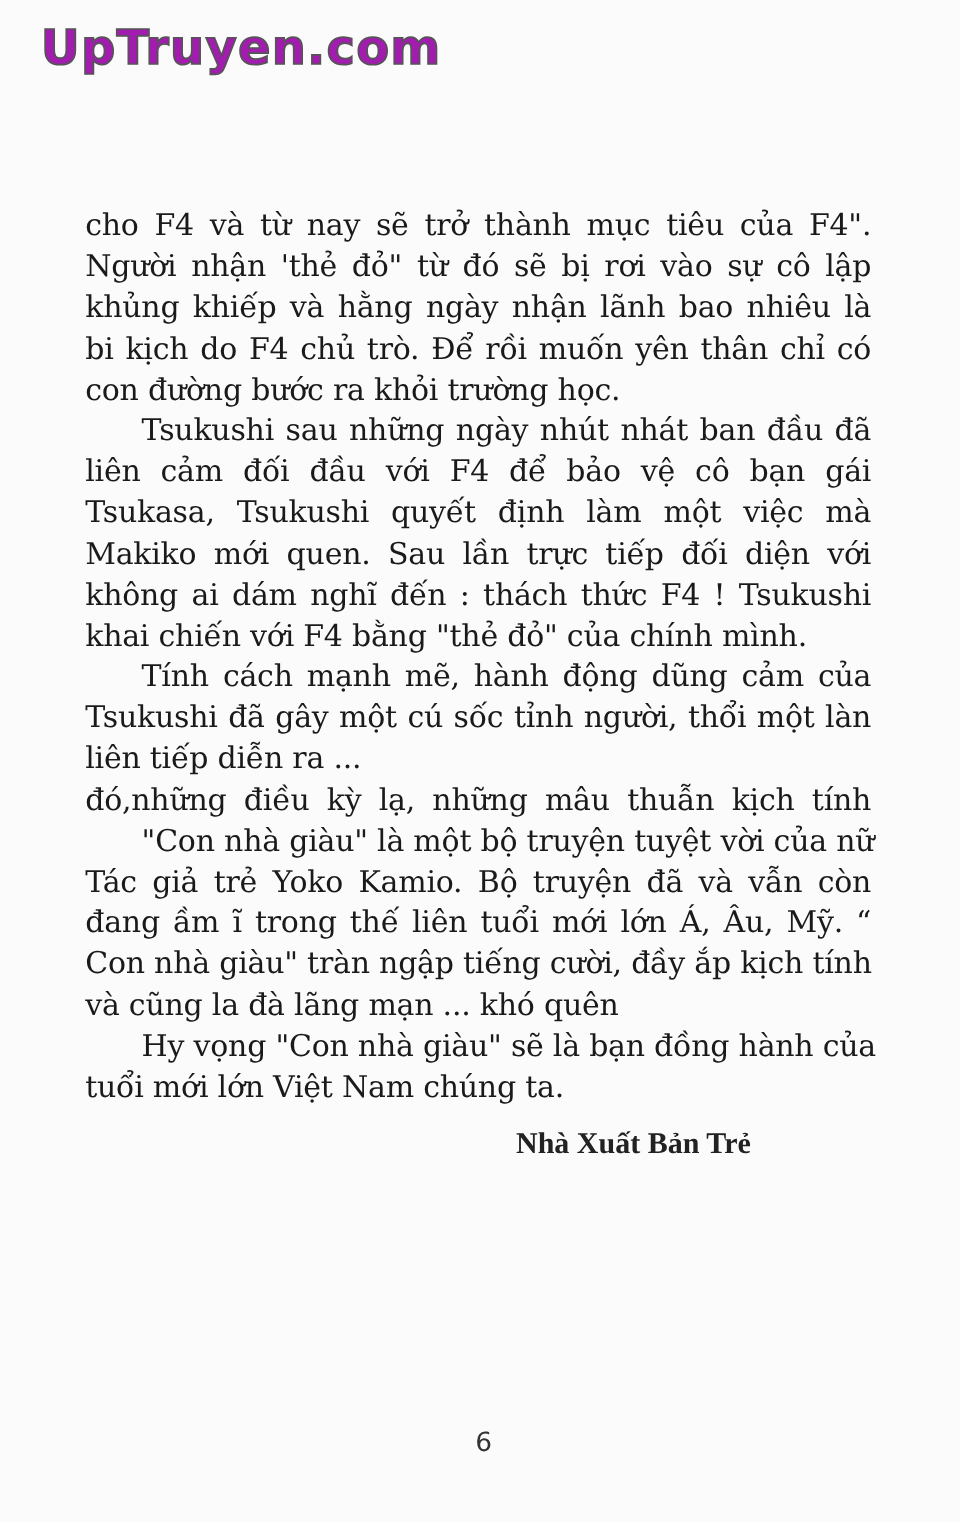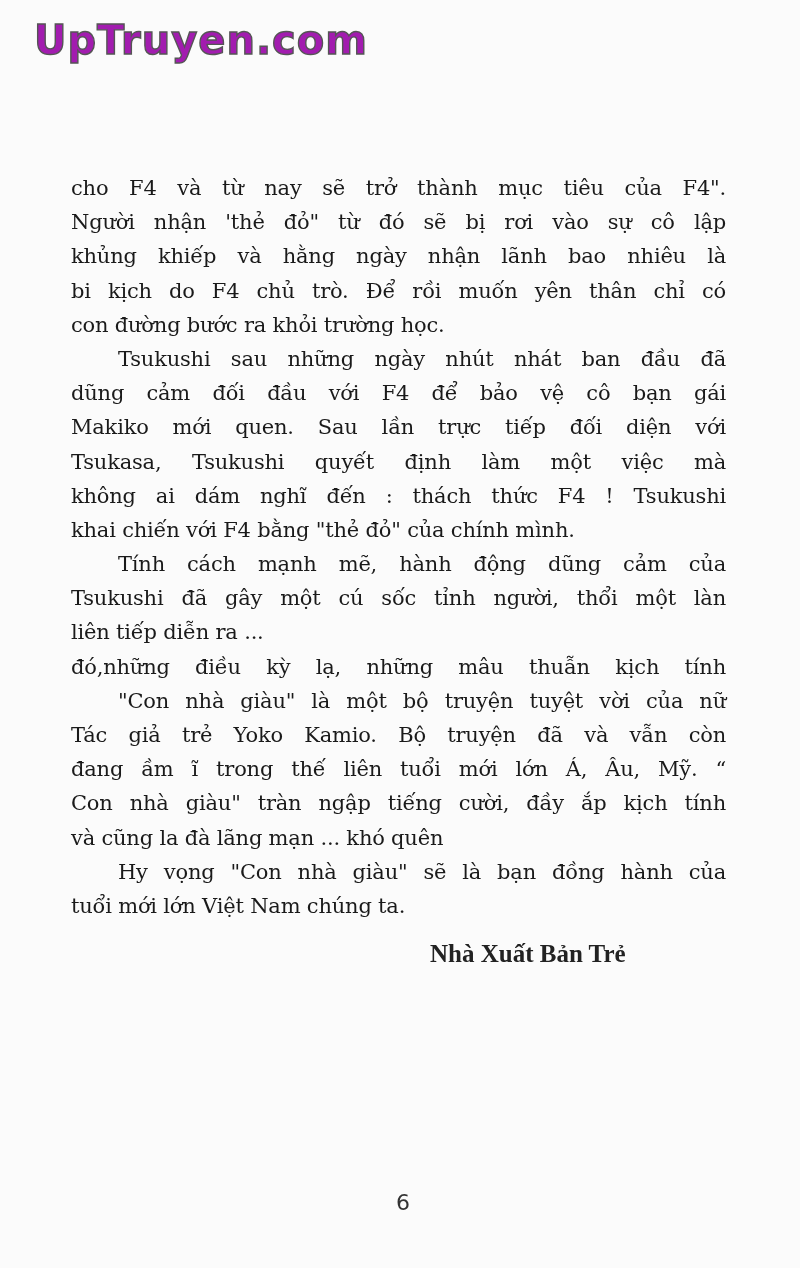--- a/index.html
+++ b/index.html
@@ -28,21 +28,21 @@
     line-height: 1;
   }
   .page-body {
     position: absolute;
     left: 71px;
     top: 171px;
     width: 655px;
   }
   .line {
     display: block;
-    font-size: 21px;
+    font-size: 25px;
     line-height: 34.2px;
     height: 34.2px;
     white-space: nowrap;
     text-align: justify;
     text-align-last: justify;
     letter-spacing: -0.2px;
   }
   .line.last {
     text-align-last: left;
   }
@@ -78,23 +78,23 @@
   <div>
     <span class="line">cho F4 và từ nay sẽ trở thành mục tiêu của F4".</span>
     <span class="line">Người nhận 'thẻ đỏ" từ đó sẽ bị rơi vào sự cô lập</span>
     <span class="line">khủng khiếp và hằng ngày nhận lãnh bao nhiêu là</span>
     <span class="line">bi kịch do F4 chủ trò. Để rồi muốn yên thân chỉ có</span>
     <span class="line last">con đường bước ra khỏi trường học.</span>
   </div>
 
   <div>
     <span class="line indent">Tsukushi sau những ngày nhút nhát ban đầu đã</span>
-    <span class="line">dũng cảm đối đầu với F4 để bảo vệ cô bạn gái</span>
+    <span class="line">liên cảm đối đầu với F4 để bảo vệ cô bạn gái</span>
+    <span class="line">Tsukasa, Tsukushi quyết định làm một việc mà</span>
     <span class="line">Makiko mới quen. Sau lần trực tiếp đối diện với</span>
-    <span class="line">Tsukasa, Tsukushi quyết định làm một việc mà</span>
     <span class="line">không ai dám nghĩ đến : thách thức F4 ! Tsukushi</span>
     <span class="line last">khai chiến với F4 bằng "thẻ đỏ" của chính mình.</span>
   </div>
 
   <div>
     <span class="line indent">Tính cách mạnh mẽ, hành động dũng cảm của</span>
     <span class="line">Tsukushi đã gây một cú sốc tỉnh người, thổi một làn</span>
     <span class="line last">liên tiếp diễn ra ...</span>
     <span class="line">đó,những điều kỳ lạ, những mâu thuẫn kịch tính</span>
   </div>

